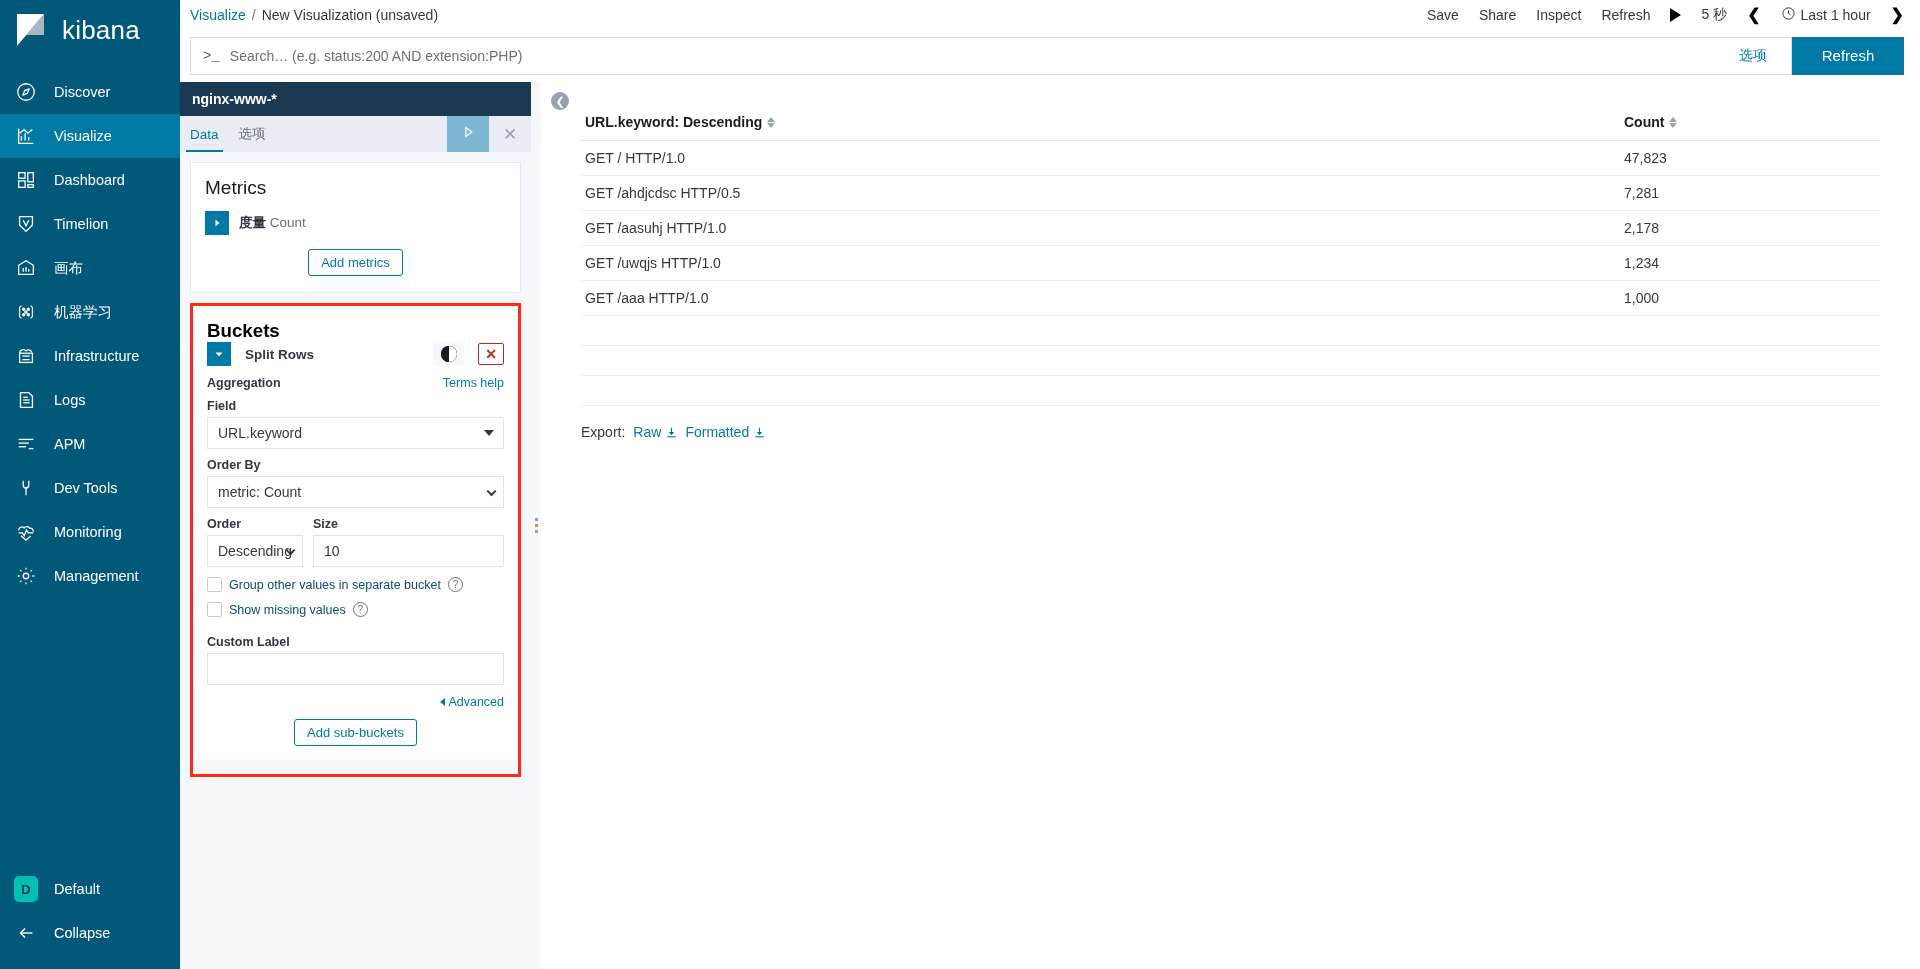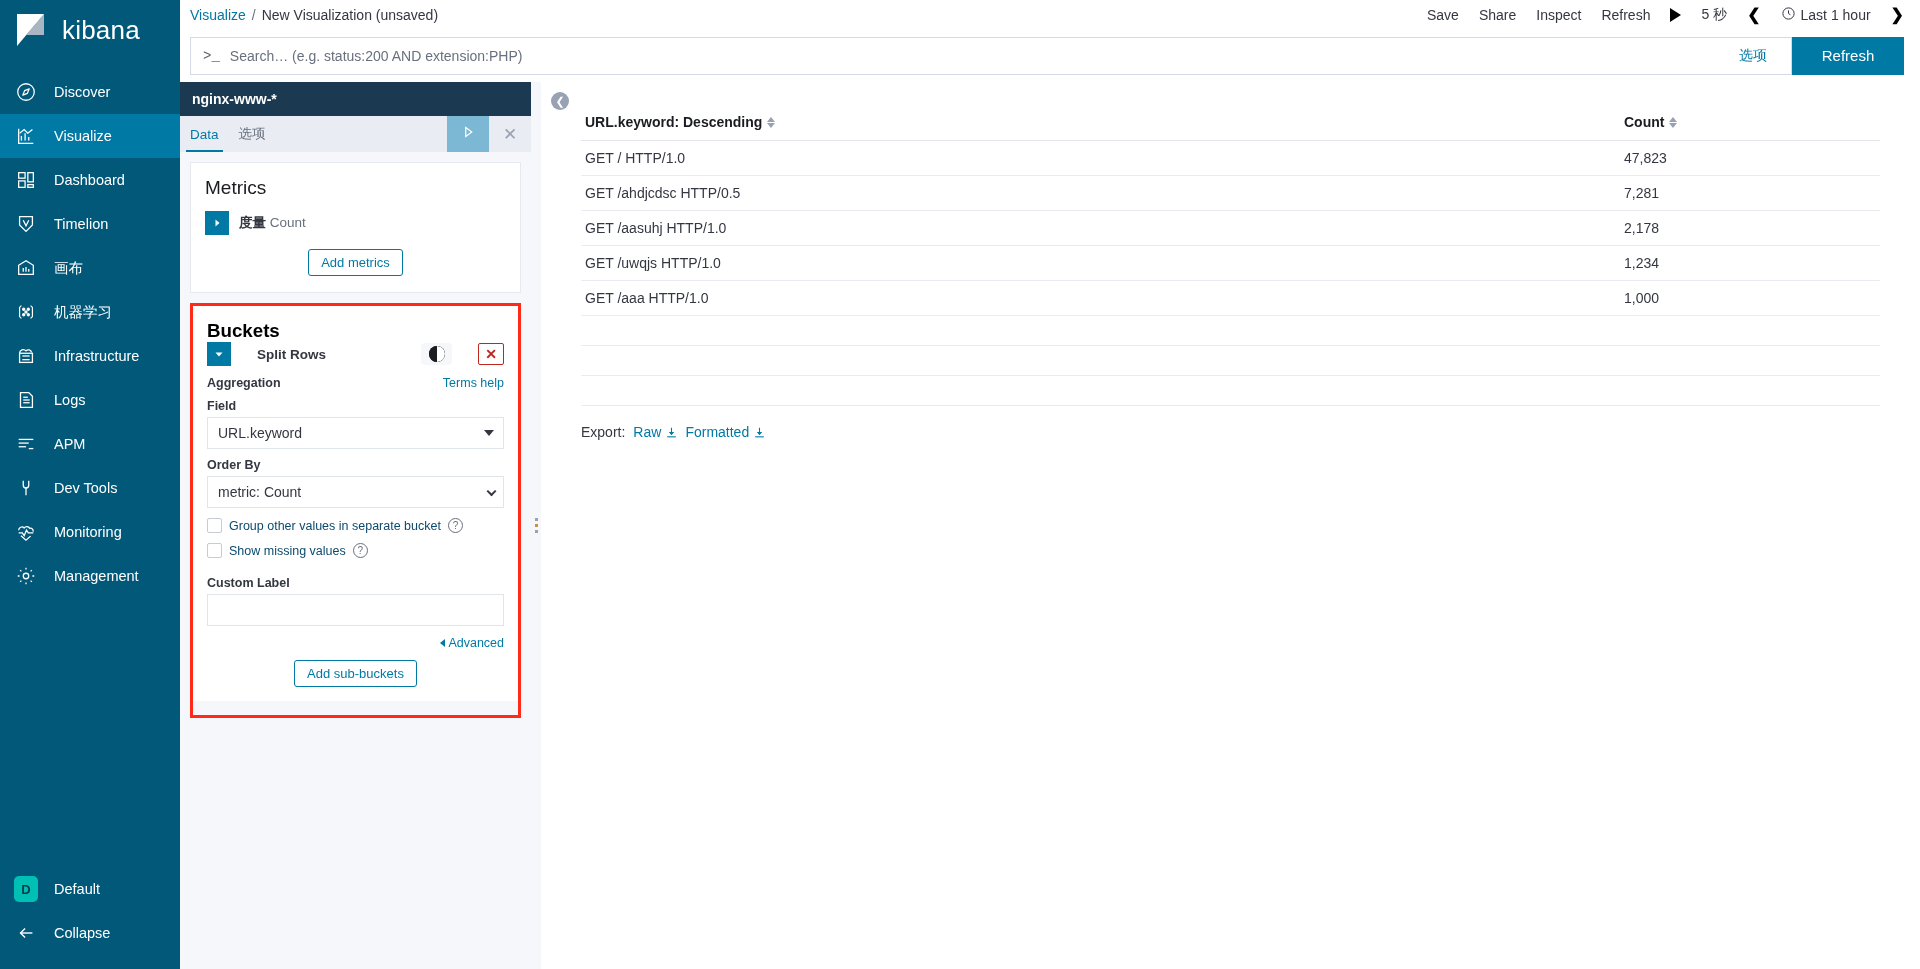--- a/index.html
+++ b/index.html
@@ -140,21 +140,21 @@
     font-family: "Liberation Sans", sans-serif;
   }
 
   
   .highlight {
     margin: 10px; border: 3px solid #ff2a17; padding: 0; background: #fff;
   }
   .bucket-card { background: #fff; padding: 14px 14px 6px 14px; }
   .bucket-card-foot { height: 14px; background: #f5f7fa; }
 
-  .bucket-head { display: flex; align-items: center; gap: 26px; margin-bottom: 10px;}
+  .bucket-head { display: flex; align-items: center; gap: 14px; margin-bottom: 10px;}
   .bh-spacer { flex: 1 1 auto; }
   .switch {
     width: 31px; height: 22px; background: #f5f7fa; border-radius: 4px;
     display:flex; align-items:center; justify-content:center; cursor:pointer;
   }
   .switch .knob { width:16px; height:16px; border-radius:50%; background:#1a1c21; position:relative; overflow:hidden;}
   .switch .knob::after{content:"";position:absolute;left:0;top:0;width:8px;height:16px;background:#1a1c21;}
   .switch .knob::before{content:"";position:absolute;right:0;top:0;width:8px;height:16px;background:#fff;border-radius:0 8px 8px 0;}
   .xbtn {
     width: 26px; height: 22px; border: 1px solid #bd271e; background: #fff;
@@ -534,20 +534,37 @@
               </div>
 
               <div class="fld-label-row">
                 <span class="fld-label">Order By</span>
               </div>
               <div class="sel-wrap">
                 <input class="sel" readonly="" value="metric: Count" style="">
                 <span class="caret-thin"></span>
               </div>
 
+              <div class="two-col">
+                <div class="col-order">
+                  <div class="fld-label-row">
+                    <span class="fld-label">Order</span>
+                  </div>
+                  <div class="sel-wrap">
+                    <input class="sel" readonly="" value="Descending" style="">
+                    <span class="caret-thin"></span>
+                  </div>
+                </div>
+                <div>
+                  <div class="fld-label-row">
+                    <span class="fld-label">Size</span>
+                  </div>
+                  <input class="inp" type="text" value="10" style="">
+                </div>
+              </div>
 
               <div class="cbrow">
                 <span class="cb"></span>
                 <span class="cblabel">Group other values in separate bucket</span>
                 <span class="qmark">?</span>
               </div>
 
               <div class="cbrow">
                 <span class="cb"></span>
                 <span class="cblabel">Show missing values</span>

